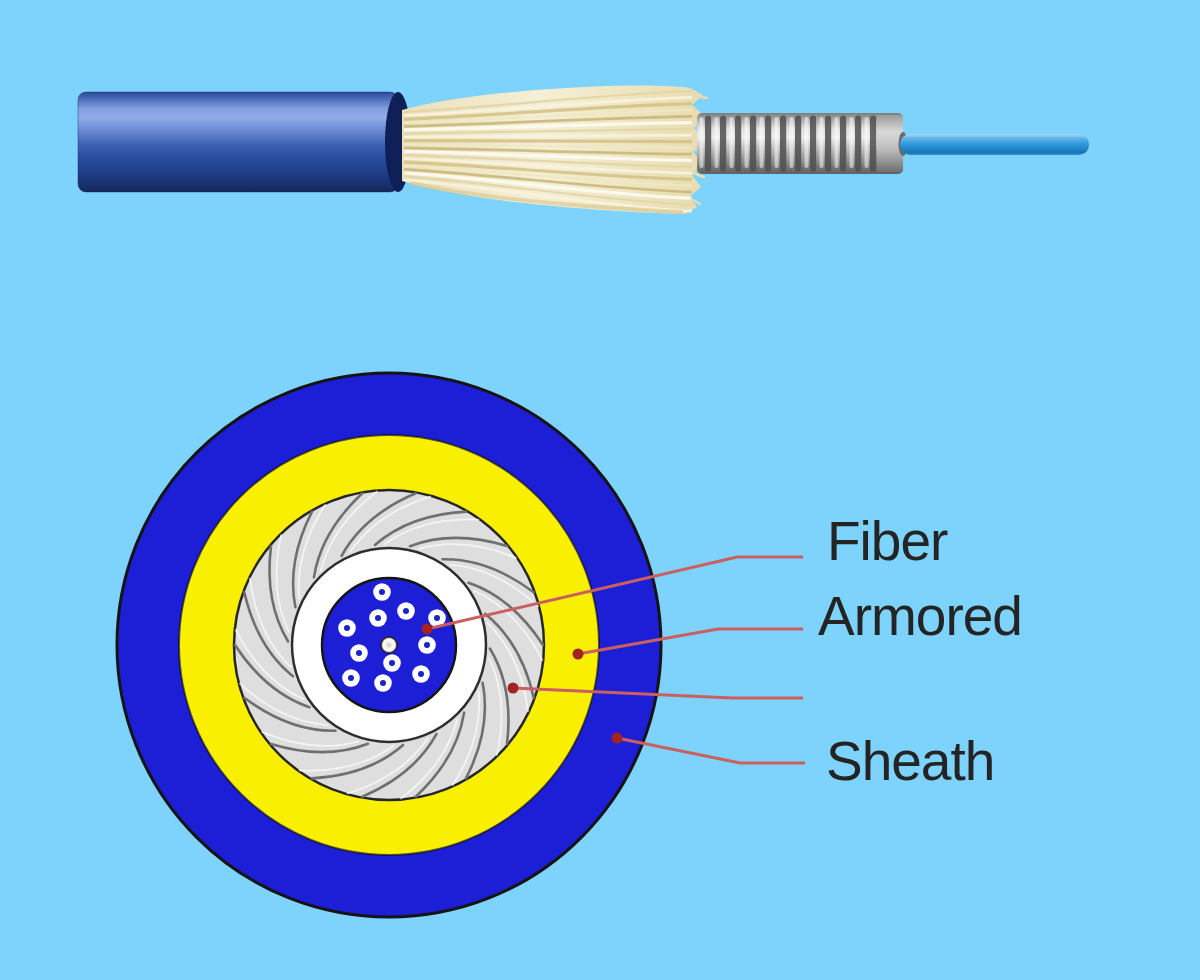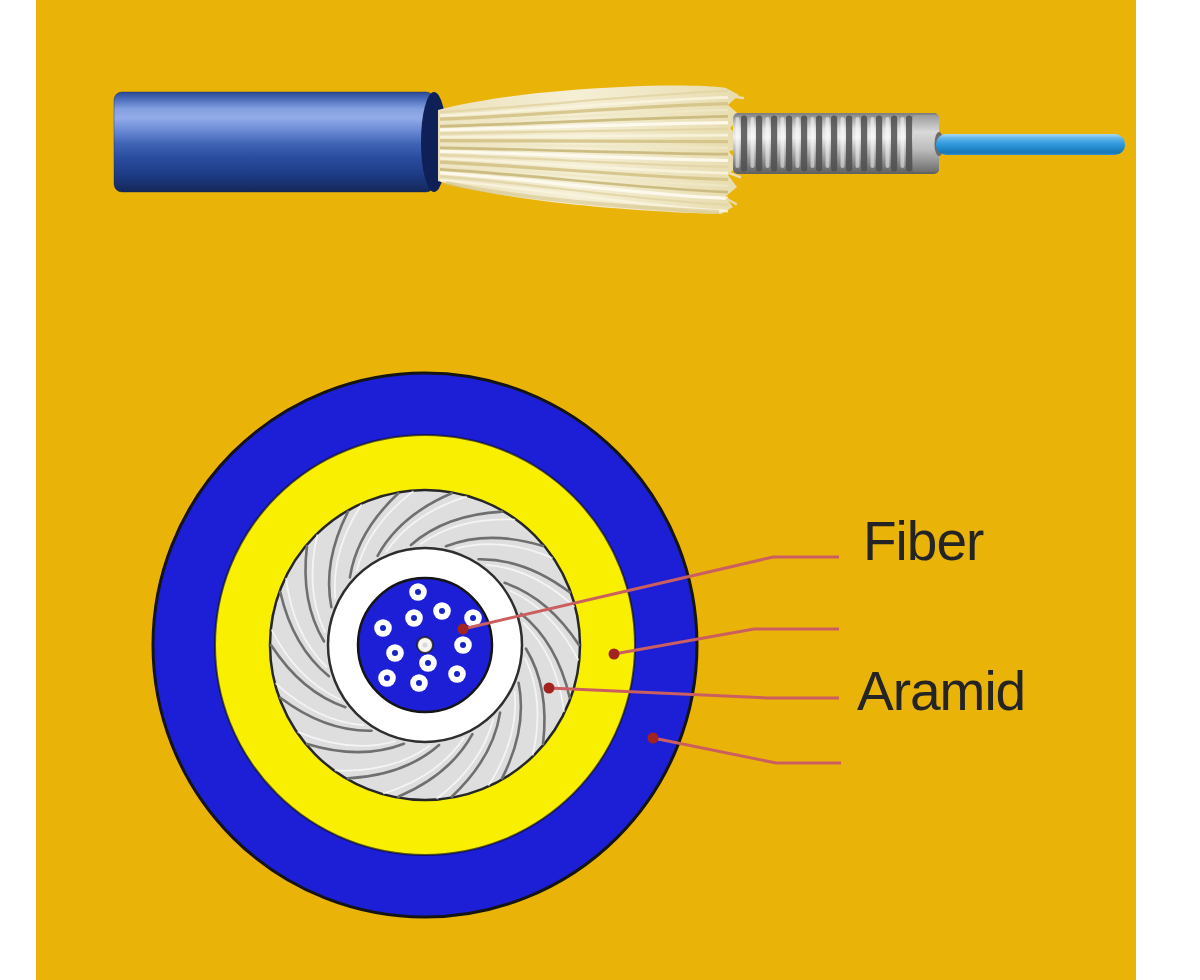--- a/index.html
+++ b/index.html
@@ -1,22 +1,21 @@
 <!DOCTYPE html>
 <html><head>
 <meta charset="utf-8">
 <style>
   html,body{margin:0;padding:0;background:#ffffff;}
   .canvas{
     position:relative;
-    width:1100px;height:980px;
-    background:#eab308;
+    width:1200px;height:980px;
+    background:#7dd3fc;
     overflow:hidden;
     font-family:"Liberation Sans", sans-serif;
-    margin-left:36px;
   }
   .canvas > svg{position:absolute;left:0;top:0;}
   .callout-label{
     position:absolute;
     line-height:1;
     font-size:55px;
     letter-spacing:-1px;
     color:#242424;
     white-space:nowrap;
     font-weight:400;
@@ -221,14 +220,15 @@
           <circle cx="578" cy="654" r="5.5" fill="#a32222"></circle>
           <polyline points="513,688 732,698 803,698" fill="none" stroke="#cb5f5f" stroke-width="3"></polyline>
           <circle cx="513" cy="688" r="5.5" fill="#a32222"></circle>
           <polyline points="617,738 740,763 805,763" fill="none" stroke="#cb5f5f" stroke-width="3"></polyline>
           <circle cx="617" cy="738" r="5.5" fill="#a32222"></circle>
         </g>
     </g>
   </svg>
 
   <div class="callout-label" style="left: 827px; top: 514px; color: rgb(36, 36, 36);">Fiber</div>
-  <div class="callout-label" style="left: 821px; top: 664px; color: rgb(36, 36, 36);">Aramid</div>
+  <div class="callout-label" style="left: 818px; top: 589px; color: rgb(36, 36, 36);">Armored</div>
+  <div class="callout-label" style="left: 826px; top: 734px; color: rgb(36, 36, 36);">Sheath</div>
 </div>
 
 </body></html>

